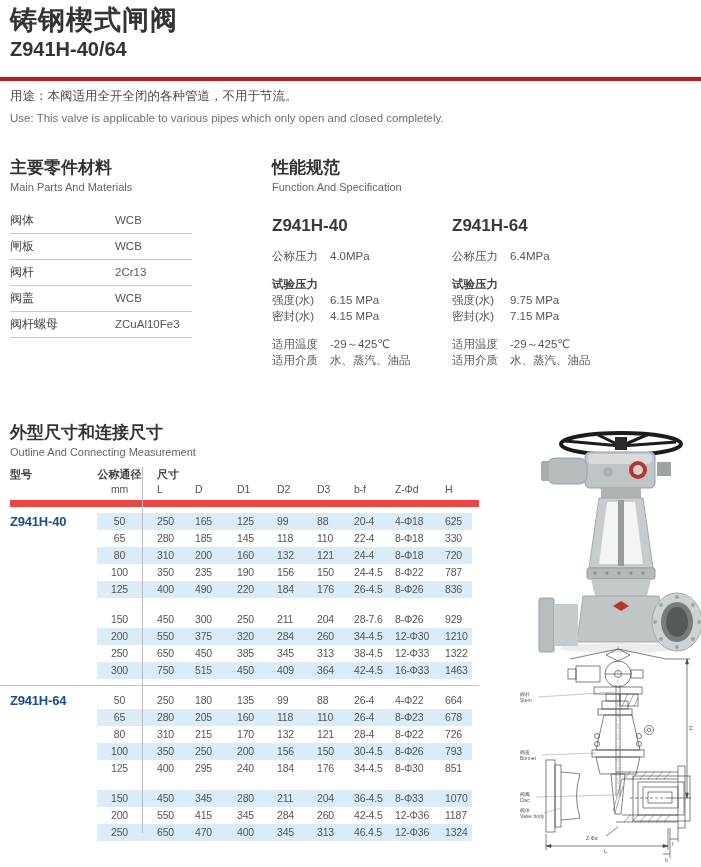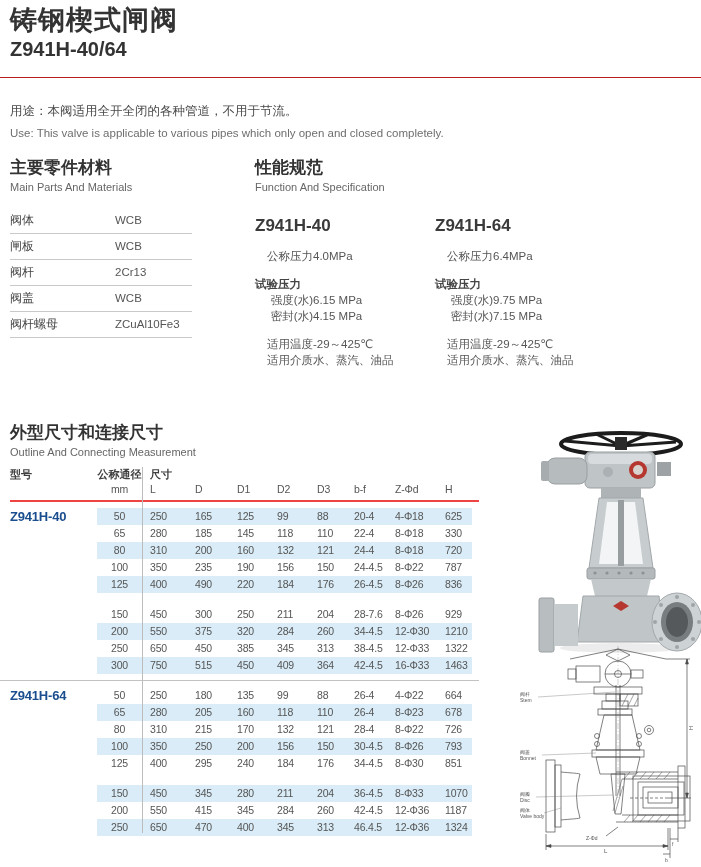--- a/index.html
+++ b/index.html
@@ -3,55 +3,55 @@
 <meta charset="utf-8">
 <style>
   html,body{margin:0;padding:0;background:#fff;}
   .page{position:relative;width:701px;height:867px;background:#ffffff;overflow:hidden;
         font-family:"Liberation Sans","DejaVu Sans",sans-serif;color:#444;
         --accent:#1b4e8e; --hl:#d9ecf7;}
   
   .hdr{position:absolute;left:10px;top:4px;}
   .hdr .t1{font-size:27px;font-weight:bold;color:#333;letter-spacing:1px;line-height:32px;}
   .hdr .t2{font-size:20px;font-weight:bold;color:#333;line-height:24px;margin-top:1px;}
-  .use{position:absolute;left:0;top:77px;width:701px;border-top:1px solid #b91c1c;
-       padding:25px 10px 0;box-sizing:border-box;}
+  .use{position:absolute;left:0;top:77px;width:701px;border-top:4px solid #b91c1c;
+       padding:7px 10px 0;box-sizing:border-box;}
   .use-cn{font-size:12.5px;color:#4a4a4a;margin:0 0 7px;}
   .use-en{font-size:11.5px;color:#6e6e6e;margin:0;}
   
   .sec-title{font-size:17px;font-weight:bold;color:#333;margin:0;line-height:20px;}
   .sec-sub{font-size:11px;color:#666;margin:3px 0 0;line-height:13px;}
   
   .materials{position:absolute;left:10px;top:158px;width:182px;}
   .mat-rows{margin-top:14px;}
   .mat-row{display:flex;height:25px;line-height:25px;border-bottom:1px solid #c9c9c9;
            font-size:12px;color:#444;}
   .mat-label{width:105px;}
   .mat-value{color:#555;font-size:11.5px;}
   
-  .spec{position:absolute;left:255px;top:158px;width:430px;}
+  .spec{position:absolute;left:272px;top:158px;width:430px;}
   .spec-cols{display:flex;margin-top:22px;}
   .spec-col{width:180px;}
   .spec-model-name{font-size:17px;font-weight:bold;color:#3a3a3a;margin:0 0 12px;}
-  .spec-row{display:flex;height:16px;line-height:16px;font-size:11.5px;color:#555;text-align:right;}
+  .spec-row{display:flex;height:16px;line-height:16px;font-size:11.5px;color:#555;}
   .spec-row .lbl{width:58px;flex:none;}
   .spec-row .val{color:#555;}
   .spec-row.gap{margin-top:12px;}
   .spec-row.subhead .lbl{font-weight:bold;color:#444;width:auto;}
   
   .dims-sec{position:absolute;left:10px;top:423px;}
   .dims-table{position:absolute;left:10px;top:467px;width:469px;height:366px;
               font-size:10.5px;color:#555;letter-spacing:-0.2px;}
   .dt-vline{position:absolute;left:132px;top:0;height:100%;width:1px;background:#bcbcbc;z-index:2;}
-  .dt-header{border-bottom:2px solid #ef4444;padding-bottom:3px;}
+  .dt-header{border-bottom:7px solid #ef4444;padding-bottom:3px;}
   .dt-hrow{display:flex;height:15px;line-height:15px;}
   .dt-c{box-sizing:border-box;padding-left:7px;flex:none;white-space:nowrap;}
   .c-model{width:87px;padding-left:0;}
   .c-dn{width:45px;padding-left:0;text-align:center;}
-  .c-l{width:46px;padding-left:8px;}
+  .c-l{width:46px;padding-left:15px;}
   .c-d{width:42px;}
   .c-d1{width:40px;}
   .c-d2{width:40px;}
   .c-d3{width:40px;}
   .c-bf{width:38px;padding-left:4px;}
   .c-zd{width:50px;}
   .c-h{width:34px;}
   .hb{font-weight:bold;color:#3f3f3f;font-size:11px;letter-spacing:0;}
   .dt-group{display:flex;margin-top:6px;}
   .dt-model{width:87px;flex:none;font-weight:bold;color:var(--accent);font-size:13px;line-height:17px;}

